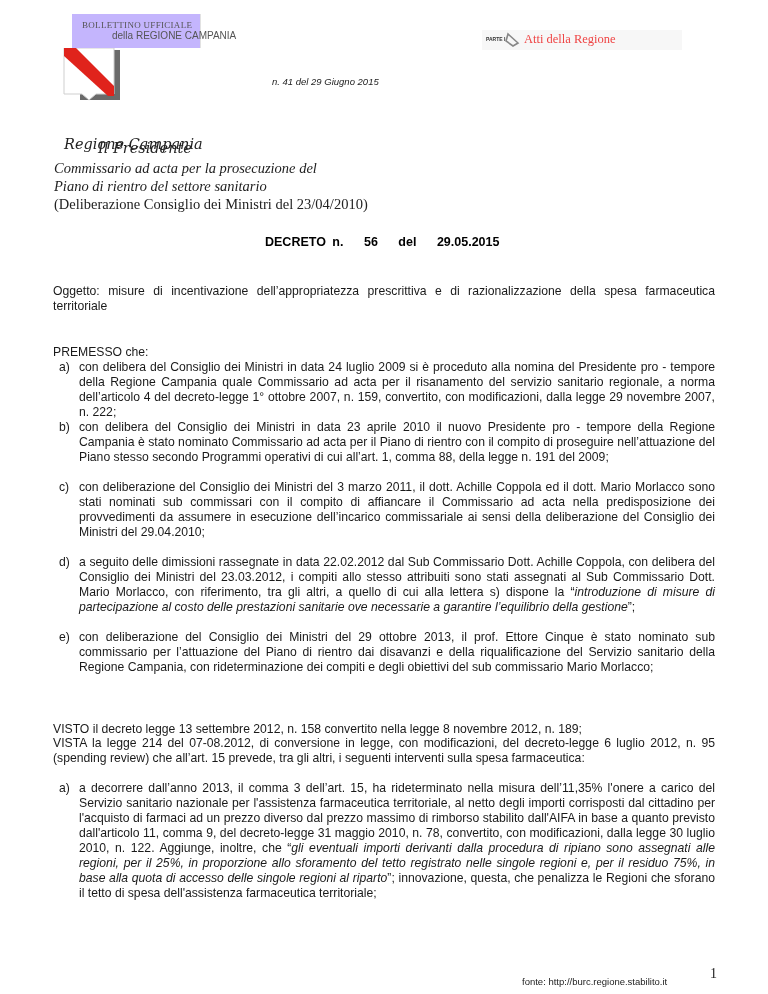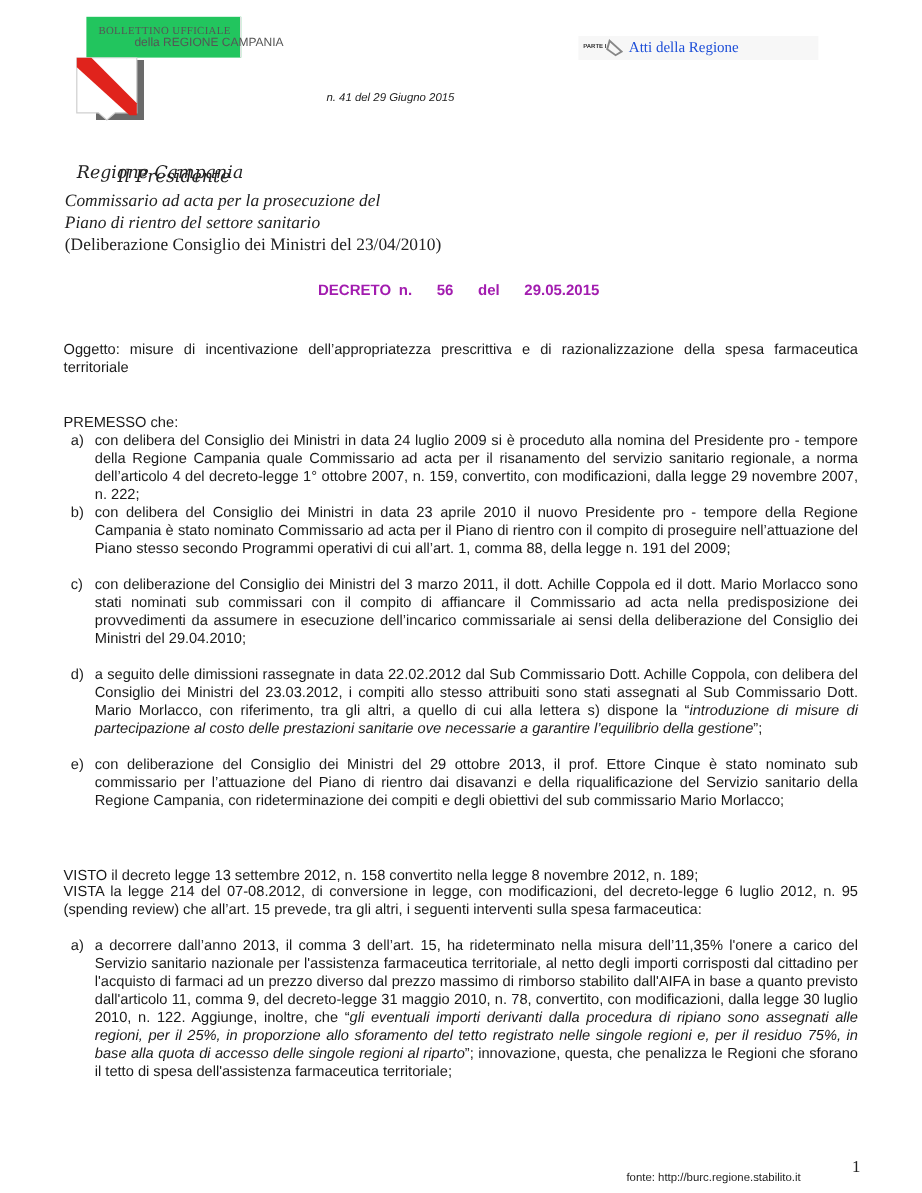--- a/index.html
+++ b/index.html
@@ -1,31 +1,31 @@
 <!DOCTYPE html>
 <html><head>
 <meta charset="utf-8">
 <style>
   html, body { margin: 0; padding: 0; background: #ffffff; }
   body { width: 768px; height: 994px; position: relative; overflow: hidden; color: #1a1a1a; font-family: "Liberation Sans", sans-serif; }
   .abs { position: absolute; }
-  .masthead { left: 72px; top: 14px; width: 128px; height: 34px; background: #22c55e; border-right: 1px solid #e2e2e2; }
+  .masthead { left: 72px; top: 14px; width: 128px; height: 34px; background: #c4b5fd; border-right: 1px solid #e2e2e2; }
   .masthead .l1 { position: absolute; left: 10px; top: 6px; font-family: "Liberation Serif", serif; font-size: 9px; letter-spacing: 0.3px; color: #555; white-space: nowrap; }
   .masthead .l2 { position: absolute; left: 16px; top: 16px; font-family: "Liberation Sans", sans-serif; font-size: 10px; color: #555; white-space: nowrap; margin-left: 24px; }
   .crest { left: 62px; top: 48px; width: 60px; height: 56px; }
   .issue { left: 272px; top: 28px; font-size: 9.5px; font-style: italic; color: #222; margin-top: 48px; }
   .parte { left: 482px; top: 30px; width: 200px; height: 20px; background: #f7f7f7; }
   .parte .pl { position: absolute; left: 4px; top: 6px; font-size: 5px; font-weight: bold; color: #333; }
   .parte .pi { position: absolute; left: 22px; top: 2px; width: 16px; height: 16px; }
-  .parte .pt { position: absolute; left: 42px; top: 2px; font-family: "Liberation Serif", serif; font-size: 12.5px; color: #1d4ed8; }
+  .parte .pt { position: absolute; left: 42px; top: 2px; font-family: "Liberation Serif", serif; font-size: 12.5px; color: #ef4444; }
   .script1 { left: 64px; top: 136px; font-family: "DejaVu Serif", serif; font-style: italic; font-size: 14.5px; color: #222; }
   .script2 { left: 98px; top: 140px; font-family: "DejaVu Serif", serif; font-style: italic; font-size: 14.5px; color: #222; }
   .serif-i { left: 54px; font-family: "Liberation Serif", serif; font-style: italic; font-size: 14.5px; color: #222; }
   .serif-r { left: 54px; font-family: "Liberation Serif", serif; font-size: 14.5px; color: #222; }
-  .decreto { left: 265px; top: 235px; font-weight: bold; font-size: 12.5px; color: #a21caf; word-spacing: 3px; }
+  .decreto { left: 265px; top: 235px; font-weight: bold; font-size: 12.5px; color: #000000; word-spacing: 3px; }
   .decreto span { margin-right: 14px; }
   .body-text { font-size: 12.2px; line-height: 15px; color: #1a1a1a; }
   .para { left: 53px; width: 662px; text-align: justify; }
   .li { position: absolute; left: 79px; width: 636px; }
   .li .mk { position: absolute; left: -20px; top: 0; }
   .li .tx { text-align: justify; }
   i { font-style: italic; }
   .pagenum { left: 710px; top: 966px; font-family: "Liberation Serif", serif; font-size: 14px; color: #222; }
   .fonte { left: 522px; top: 976px; font-size: 9.5px; color: #222; }
 </style>

